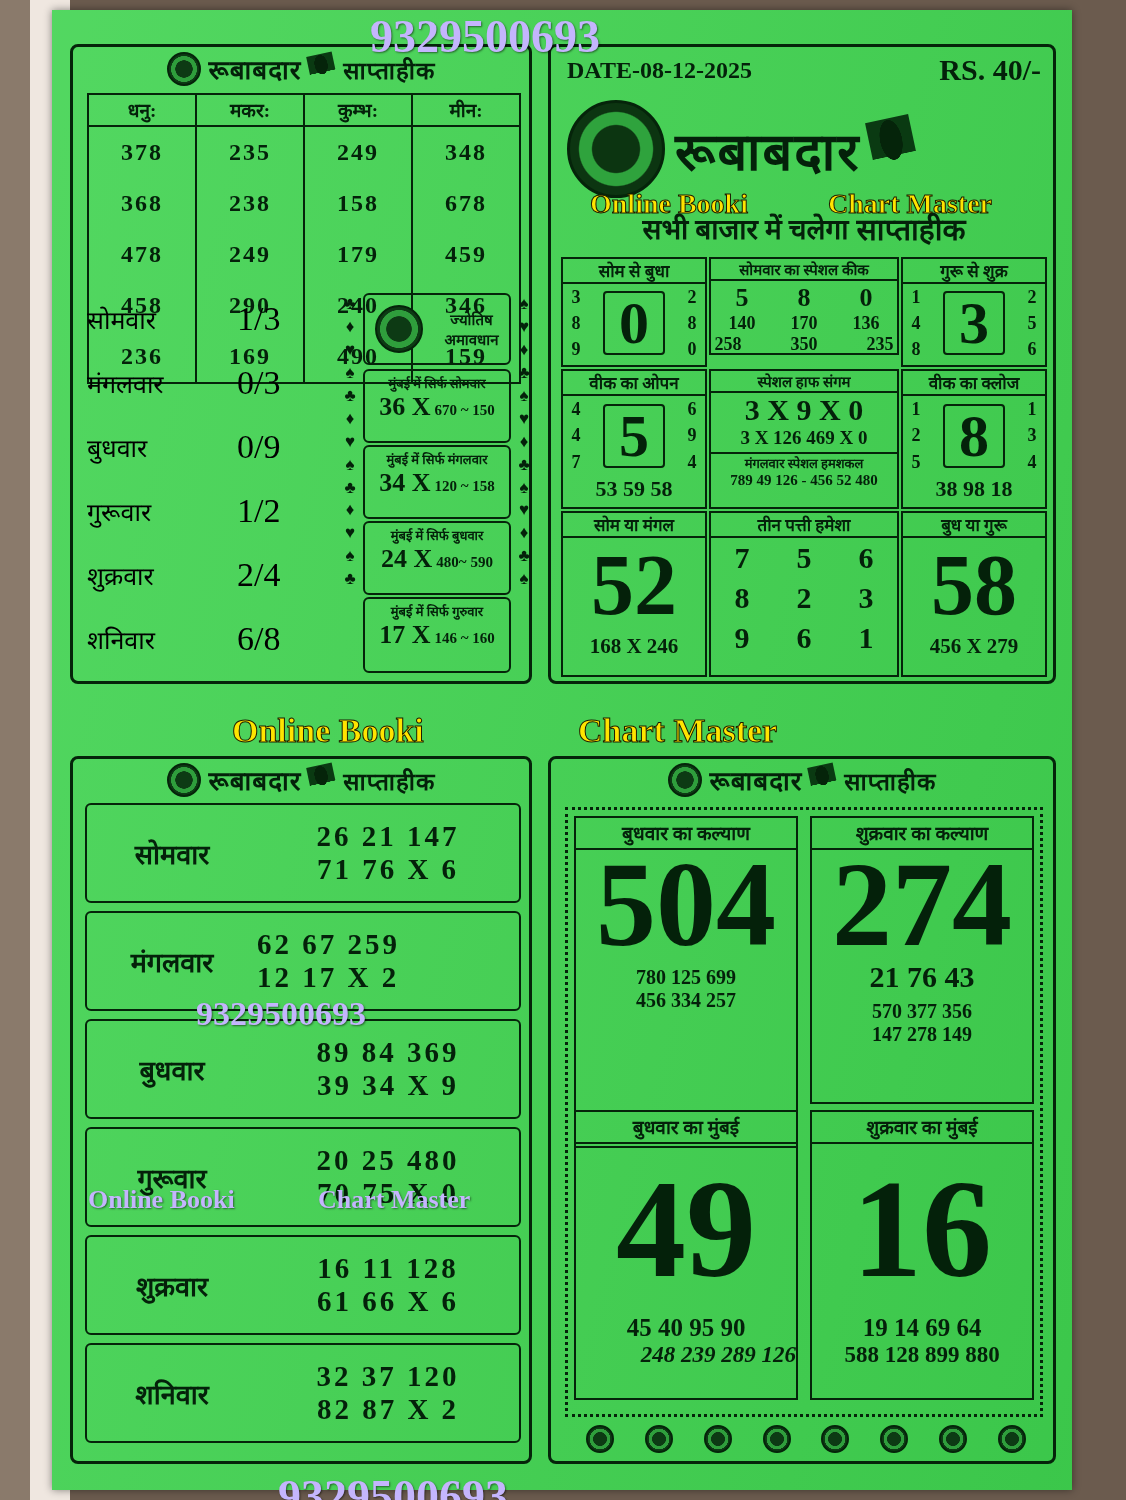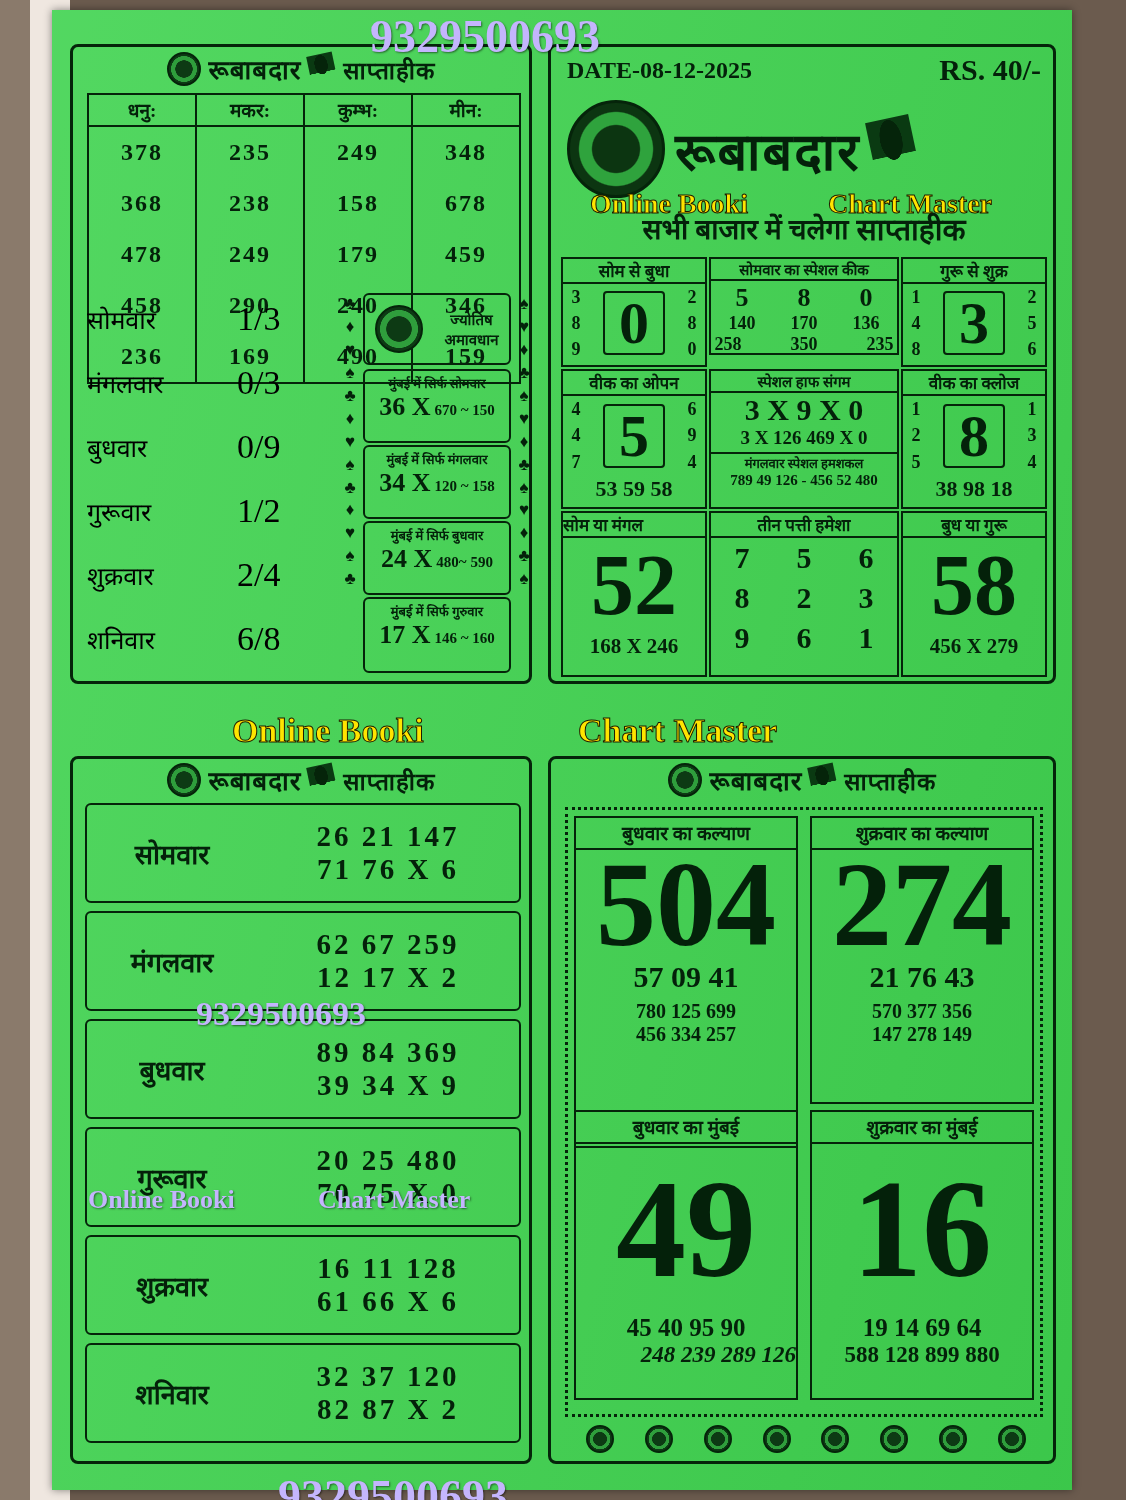--- a/index.html
+++ b/index.html
@@ -322,21 +322,21 @@
         <div class="flex-col" style="width:26px;justify-content:space-around;align-items:center;">
           <span class="num-sm">1</span>
           <span class="num-sm">3</span>
           <span class="num-sm">4</span>
         </div>
       </div>
       <div class="num" style="text-align:center;font-size:22px;">38  98  18</div>
     </div>
 
     <div class="blk bord3" style="left:10px;top:464px;width:146px;height:166px;">
-      <div class="lbl" style="border-bottom:2px solid #05240a;font-size:17px;">सोम या मंगल</div>
+      <div class="lbl" style="text-align:center;border-bottom:2px solid #05240a;font-size:17px;">सोम या मंगल</div>
       <div class="sb" style="height:96px;">
         <span class="hugedigit">52</span>
       </div>
       <div class="num" style="text-align:center;font-size:21px;">168  X  246</div>
     </div>
 
     <div class="blk bord3" style="left:158px;top:464px;width:190px;height:166px;">
       <div class="lbl" style="text-align:center;border-bottom:2px solid #05240a;font-size:17px;">तीन पत्ती हमेशा</div>
       <div style="display:flex;justify-content:space-around;align-items:center;height:40px;">
         <span class="num" style="font-size:30px;">7</span>
@@ -374,21 +374,21 @@
 
     <div class="blk bord" style="left:12px;top:44px;width:436px;height:100px;display:flex;align-items:center;">
       <span class="daylabel" style="width:170px;text-align:center;">सोमवार</span>
       <span style="flex:1;text-align:center;">
         <span class="daynums" style="display:block;">26  21 147</span>
         <span class="daynums" style="display:block;">71  76 X 6</span>
       </span>
     </div>
     <div class="blk bord" style="left:12px;top:152px;width:436px;height:100px;display:flex;align-items:center;">
       <span class="daylabel" style="width:170px;text-align:center;">मंगलवार</span>
-      <span style="flex:1;text-align:center;">
+      <span style="flex:1;">
         <span class="daynums" style="display:block;">62  67 259</span>
         <span class="daynums" style="display:block;">12  17 X 2</span>
       </span>
     </div>
     <div class="blk bord" style="left:12px;top:260px;width:436px;height:100px;display:flex;align-items:center;">
       <span class="daylabel" style="width:170px;text-align:center;">बुधवार</span>
       <span style="flex:1;text-align:center;">
         <span class="daynums" style="display:block;">89  84 369</span>
         <span class="daynums" style="display:block;">39  34 X 9</span>
       </span>
@@ -424,21 +424,20 @@
       <span class="t2">साप्ताहीक</span>
     </div>
 
     <div class="blk dotted" style="left:14px;top:48px;width:478px;height:610px;">
 
       <div class="blk bord3" style="left:6px;top:6px;width:224px;height:332px;">
         <div class="lbl" style="text-align:center;border-bottom:2px solid #05240a;font-size:19px;padding:2px 0;">बुधवार का कल्याण</div>
         <div class="sb" style="height:110px;">
           <span class="giant">504</span>
         </div>
-        <div style="text-align:center;font-size:30px;font-weight:bold;color:#04210a;">57  09  41</div>
         <div style="text-align:center;font-size:20px;font-weight:bold;color:#04210a;margin-top:6px;">780      125      699</div>
         <div style="text-align:center;font-size:20px;font-weight:bold;color:#04210a;">456      334      257</div>
       </div>
 
       <div class="blk bord3" style="left:242px;top:6px;width:224px;height:288px;">
         <div class="lbl" style="text-align:center;border-bottom:2px solid #05240a;font-size:19px;padding:2px 0;">शुक्रवार का कल्याण</div>
         <div class="sb" style="height:110px;">
           <span class="giant">274</span>
         </div>
         <div style="text-align:center;font-size:30px;font-weight:bold;color:#04210a;">21  76  43</div>

